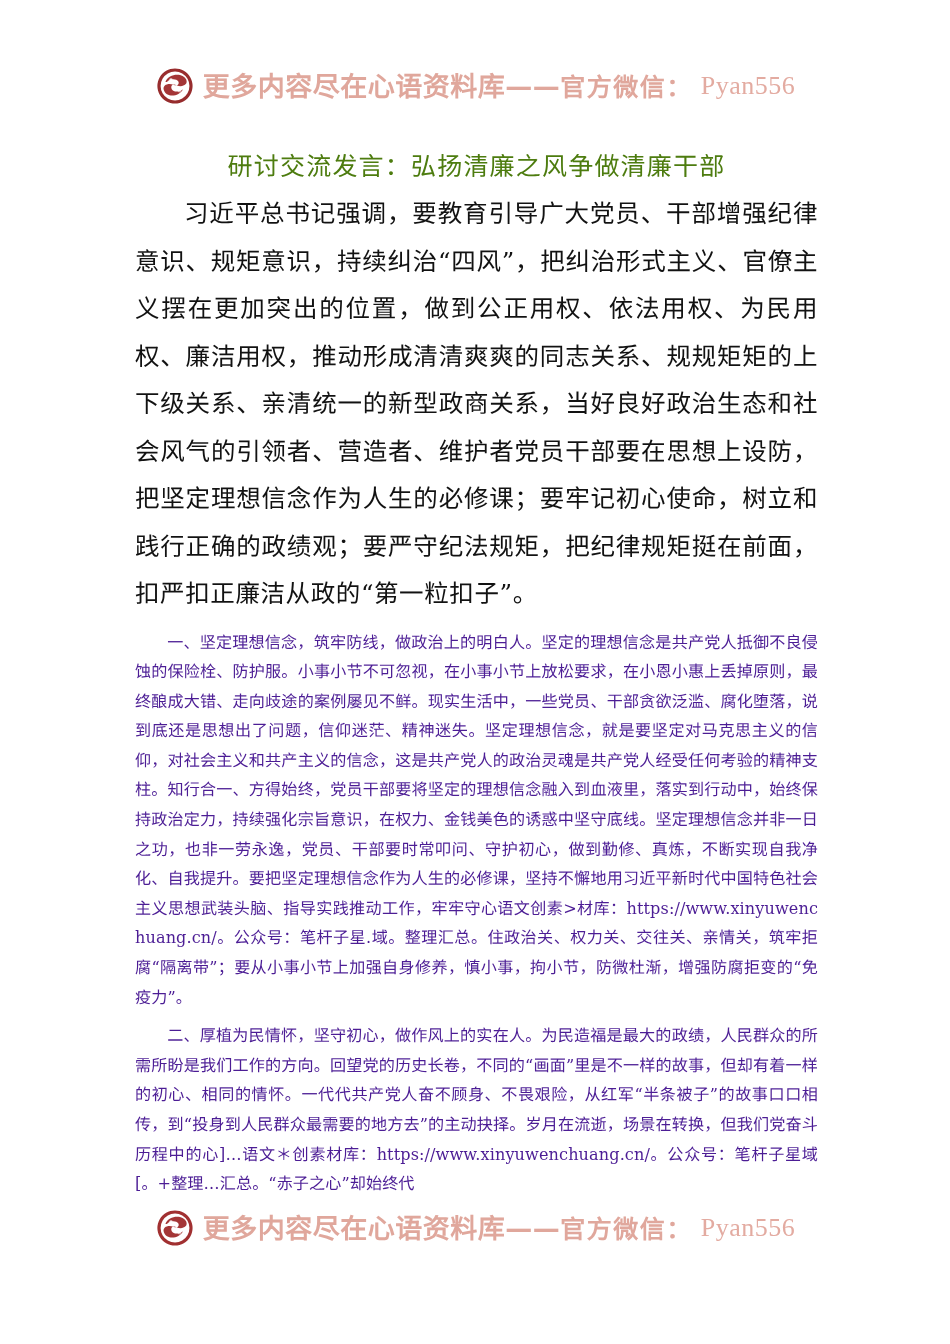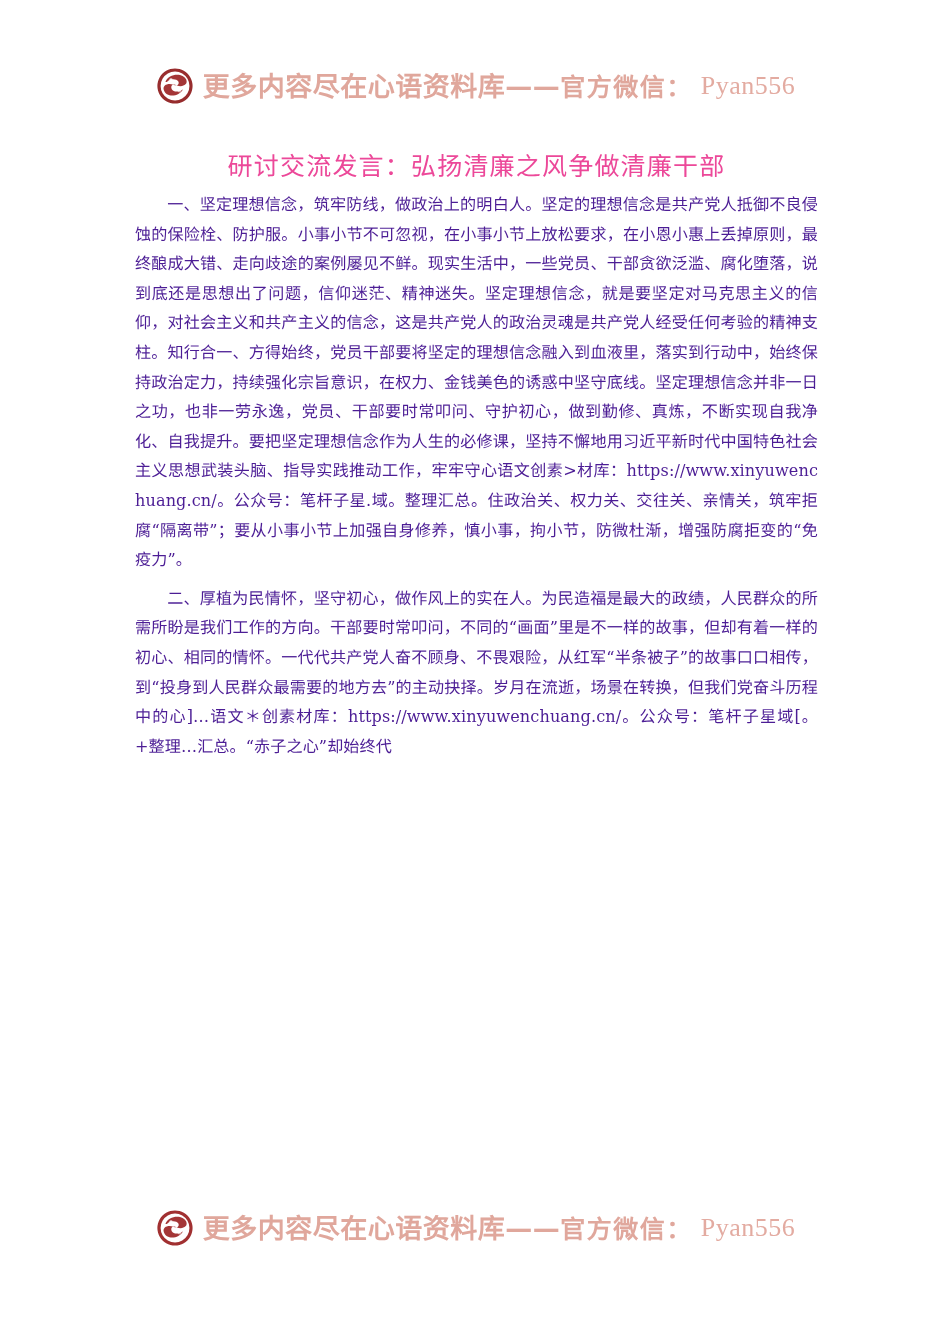--- a/index.html
+++ b/index.html
@@ -74,21 +74,21 @@
   .doc-title {
     position: absolute;
     top: 134px;
     left: 135px;
     width: 683px;
     text-align: center;
     font-family: "DejaVu Serif", "Liberation Serif", serif;
     font-size: 25px;
     font-weight: 400;
     letter-spacing: 1.2px;
-    color: #ec4899;
+    color: #4d7c0f;
     line-height: 1.3;
   }
 
   
   .body-wrap {
     position: absolute;
     top: 190px;
     left: 135px;
     width: 683px;
   }
@@ -141,22 +141,23 @@
       <circle cx="40" cy="35" r="4.5" fill="#ffffff" opacity="0.9"></circle>
       <circle cx="61" cy="62" r="4.5" fill="#ffffff" opacity="0.55"></circle>
     </svg>
     <span class="wm-text"><span>更多内容尽在心语资料库</span><span class="wm-sep">——</span><span class="wm-label">官方微信：</span></span>
     <span class="wm-id">Pyan556</span>
   </div>
 
   <h1 class="doc-title">研讨交流发言：弘扬清廉之风争做清廉干部</h1>
 
   <div class="body-wrap">
+    <p class="lead">习近平总书记强调，要教育引导广大党员、干部增强纪律意识、规矩意识，持续纠治“四风”，把纠治形式主义、官僚主义摆在更加突出的位置，做到公正用权、依法用权、为民用权、廉洁用权，推动形成清清爽爽的同志关系、规规矩矩的上下级关系、亲清统一的新型政商关系，当好良好政治生态和社会风气的引领者、营造者、维护者党员干部要在思想上设防，把坚定理想信念作为人生的必修课；要牢记初心使命，树立和践行正确的政绩观；要严守纪法规矩，把纪律规矩挺在前面，扣严扣正廉洁从政的“第一粒扣子”。</p>
     <p class="para">一、坚定理想信念，筑牢防线，做政治上的明白人。坚定的理想信念是共产党人抵御不良侵蚀的保险栓、防护服。小事小节不可忽视，在小事小节上放松要求，在小恩小惠上丢掉原则，最终酿成大错、走向歧途的案例屡见不鲜。现实生活中，一些党员、干部贪欲泛滥、腐化堕落，说到底还是思想出了问题，信仰迷茫、精神迷失。坚定理想信念，就是要坚定对马克思主义的信仰，对社会主义和共产主义的信念，这是共产党人的政治灵魂是共产党人经受任何考验的精神支柱。知行合一、方得始终，党员干部要将坚定的理想信念融入到血液里，落实到行动中，始终保持政治定力，持续强化宗旨意识，在权力、金钱美色的诱惑中坚守底线。坚定理想信念并非一日之功，也非一劳永逸，党员、干部要时常叩问、守护初心，做到勤修、真炼，不断实现自我净化、自我提升。要把坚定理想信念作为人生的必修课，坚持不懈地用习近平新时代中国特色社会主义思想武装头脑、指导实践推动工作，牢牢守心语文创素&gt;材库：https://www.xinyuwenchuang.cn/。公众号：笔杆子星.域。整理汇总。住政治关、权力关、交往关、亲情关，筑牢拒腐“隔离带”；要从小事小节上加强自身修养，慎小事，拘小节，防微杜渐，增强防腐拒变的“免疫力”。</p>
-    <p class="para">二、厚植为民情怀，坚守初心，做作风上的实在人。为民造福是最大的政绩，人民群众的所需所盼是我们工作的方向。干部要时常叩问，不同的“画面”里是不一样的故事，但却有着一样的初心、相同的情怀。一代代共产党人奋不顾身、不畏艰险，从红军“半条被子”的故事口口相传，到“投身到人民群众最需要的地方去”的主动抉择。岁月在流逝，场景在转换，但我们党奋斗历程中的心]…语文＊创素材库：https://www.xinyuwenchuang.cn/。公众号：笔杆子星域[。+整理…汇总。“赤子之心”却始终代</p>
+    <p class="para">二、厚植为民情怀，坚守初心，做作风上的实在人。为民造福是最大的政绩，人民群众的所需所盼是我们工作的方向。回望党的历史长卷，不同的“画面”里是不一样的故事，但却有着一样的初心、相同的情怀。一代代共产党人奋不顾身、不畏艰险，从红军“半条被子”的故事口口相传，到“投身到人民群众最需要的地方去”的主动抉择。岁月在流逝，场景在转换，但我们党奋斗历程中的心]…语文＊创素材库：https://www.xinyuwenchuang.cn/。公众号：笔杆子星域[。+整理…汇总。“赤子之心”却始终代</p>
   </div>
 
   <div class="watermark bottom">
     <svg class="wm-logo" viewBox="0 0 100 100" aria-hidden="true">
       <path d="M50 6 A44 44 0 1 1 49.9 6 Z M50 14 A36 36 0 1 0 50.1 14 Z" fill="#9c2526" opacity="0.95"></path>
       <path d="M26 40 C34 18, 70 16, 78 34 C84 48, 66 54, 54 48 C44 43, 38 50, 42 58 C46 66, 62 66, 70 58
                C60 78, 28 80, 22 60 C18 47, 34 42, 46 47 C56 51, 62 45, 58 38 C54 31, 36 31, 30 40 Z" fill="#9c2526" opacity="0.92"></path>
       <circle cx="40" cy="35" r="4.5" fill="#ffffff" opacity="0.9"></circle>
       <circle cx="61" cy="62" r="4.5" fill="#ffffff" opacity="0.55"></circle>
     </svg>

